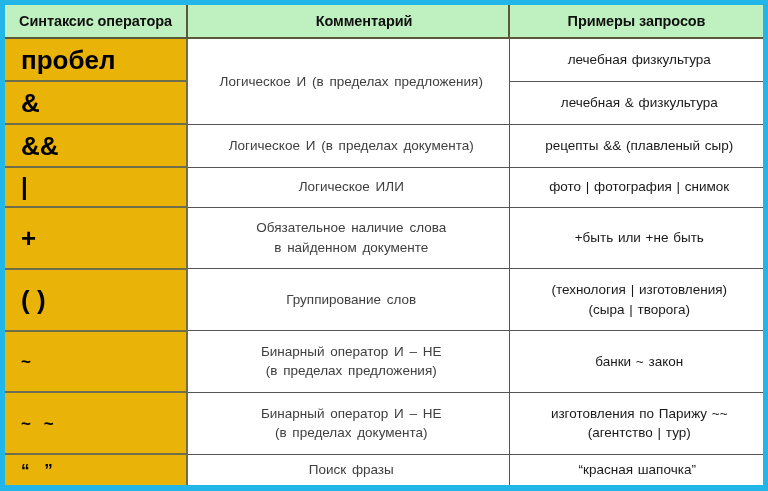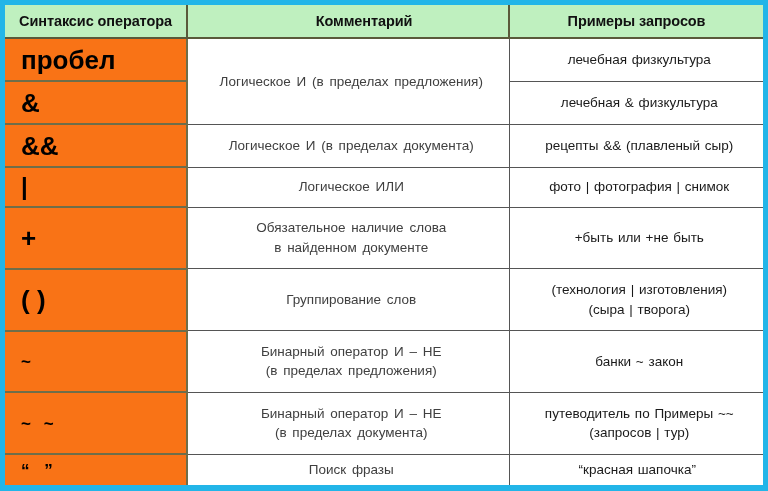--- a/index.html
+++ b/index.html
@@ -52,21 +52,21 @@
     letter-spacing: -0.1px;
     text-align: center;
     height: 33px;
     border-bottom: 2px solid #5A5A3A;
   }
   tr.header-row th.h-syntax  { border-right: 2px solid #5A5A3A; }
   tr.header-row th.h-comment { border-right: 2px solid #5A5A3A; padding-left: 32px; }
 
   
   td.syntax-cell {
-    background: #f97316;
+    background: #eab308;
     color: #000000;
     font-weight: bold;
     text-align: left;
     padding-left: 16px;
     border-bottom: 2px solid #6E6E4A;
     border-right: 2px solid #6E6E4A;
     font-size: 25px;
     line-height: 1;
   }
   td.syntax-cell.sz-big   { font-size: 26px; }
@@ -197,22 +197,22 @@
         </td>
       </tr>
 
       <tr class="row-8">
         <td class="syntax-cell sz-tilde">~ ~</td>
         <td class="comment-cell">
           <span class="line">Бинарный  оператор  И – НЕ</span>
           <span class="line">(в пределах  документа)</span>
         </td>
         <td class="example-cell">
-          <span class="line">путеводитель по Примеры ~~</span>
-          <span class="line">(запросов | тур)</span>
+          <span class="line">изготовления по Парижу ~~</span>
+          <span class="line">(агентство | тур)</span>
         </td>
       </tr>
 
       <tr class="row-9 row-last">
         <td class="syntax-cell sz-quote">“ ”</td>
         <td class="comment-cell">
           <span class="line">Поиск фразы</span>
         </td>
         <td class="example-cell">
           <span class="line">“красная шапочка”</span>

